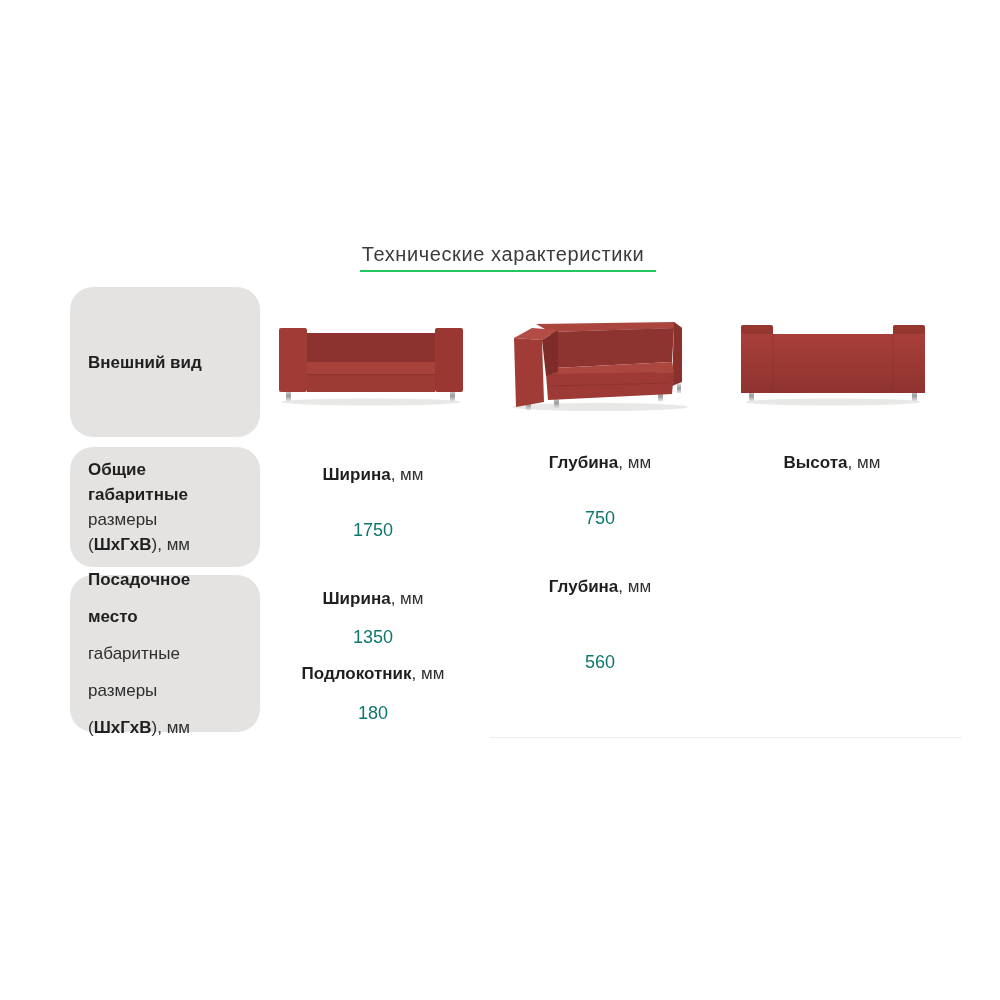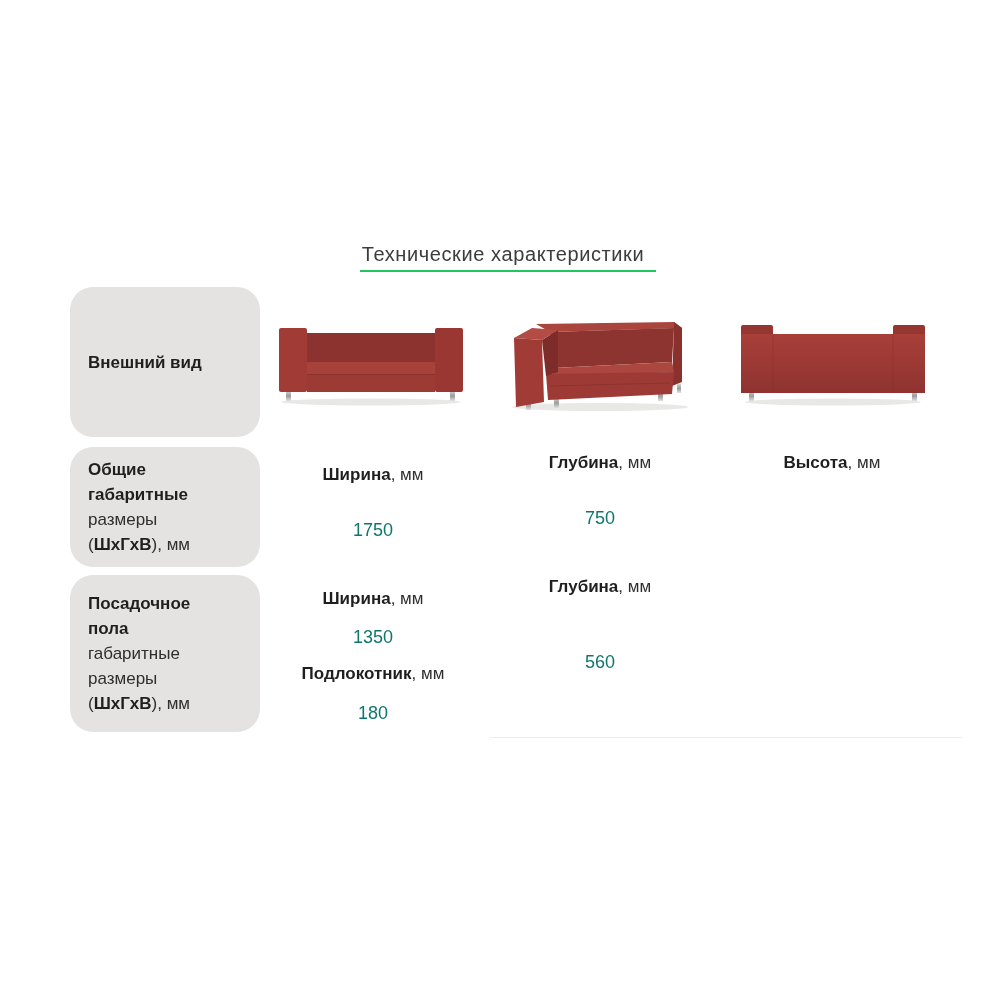--- a/index.html
+++ b/index.html
@@ -14,21 +14,21 @@
   }
   .hcell{
     position:absolute;left:70px;width:190px;background:#e4e3e1;
     box-sizing:border-box;padding-left:18px;display:flex;flex-direction:column;justify-content:center;
     font-size:17px;line-height:25px;color:#1f1f1f;border-radius:23px;
   }
   .hcell .rg{font-weight:normal;color:#2e2e2e;}
   .b{font-weight:bold;}
   #cell-appearance{top:287px;height:150px;}
   #cell-overall{top:447px;height:120px;}
-  #cell-seat{top:575px;height:157px;}
+  #cell-seat{top:575px;height:157px;gap:12px;}
   .sofa{position:absolute;}
   #sofa-front{left:278px;top:322px;width:186px;height:84px;}
   #sofa-persp{left:502px;top:314px;width:192px;height:98px;}
   #sofa-back{left:739px;top:322px;width:188px;height:84px;}
   .spec{position:absolute;text-align:center;white-space:nowrap;}
   .spec.hd{font-size:17px;color:#1f1f1f;}
   .spec.hd .unit{font-weight:normal;color:#2e2e2e;}
   .spec.val{font-size:18px;color:#0f766e;}
   .c1{left:277px;width:192px;margin-top:12px;}
   .c2{left:504px;width:192px;}
@@ -57,21 +57,21 @@
 
   <div class="hcell" id="cell-overall">
     <span class="b">Общие</span>
     <span class="b">габаритные</span>
     <span class="rg">размеры</span>
     <span><span class="rg">(</span><span class="b">ШхГхВ</span><span class="rg">), мм</span></span>
   </div>
 
   <div class="hcell" id="cell-seat">
     <span class="b">Посадочное</span>
-    <span class="b">пола</span>
+    <span class="b">место</span>
     <span class="rg">габаритные</span>
     <span class="rg">размеры</span>
     <span><span class="rg">(</span><span class="b">ШхГхВ</span><span class="rg">), мм</span></span>
   </div>
 
   <svg class="sofa" id="sofa-front" viewBox="0 0 186 84">
     <defs>
       <linearGradient id="legF" x1="0" y1="0" x2="0" y2="1">
         <stop offset="0" stop-color="#d2d2d2"></stop>
           <stop offset="0.5" stop-color="#9b9b9b"></stop>

